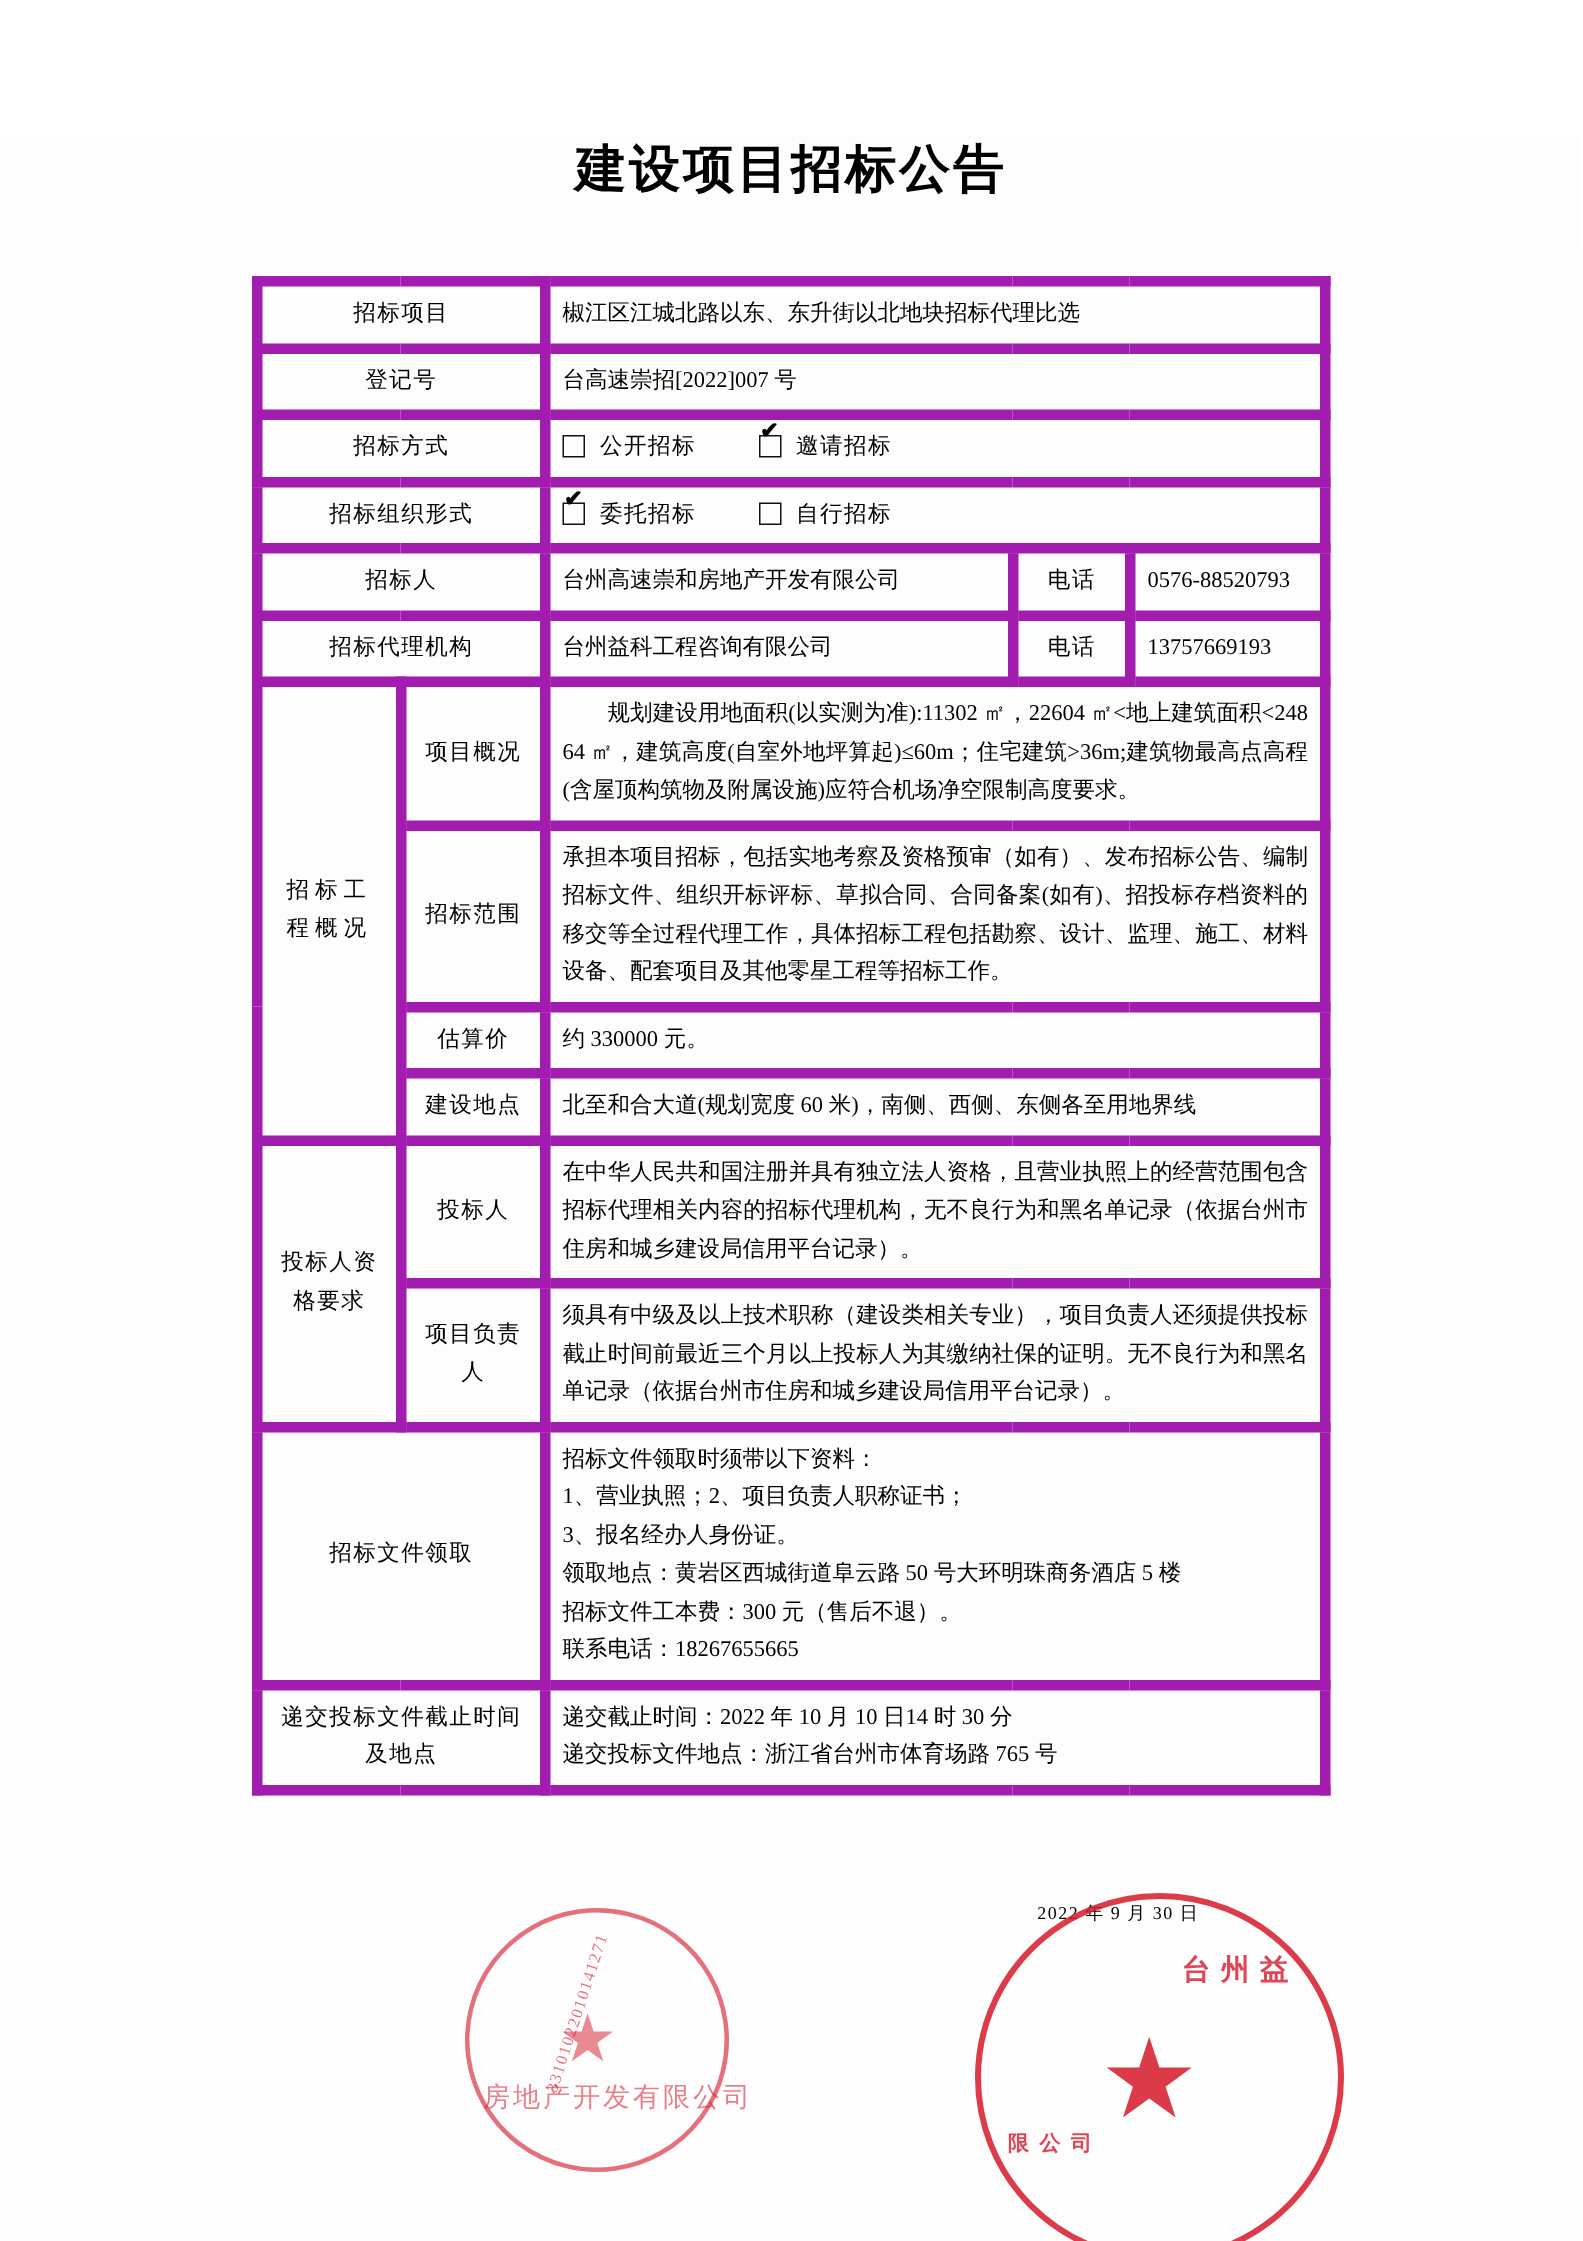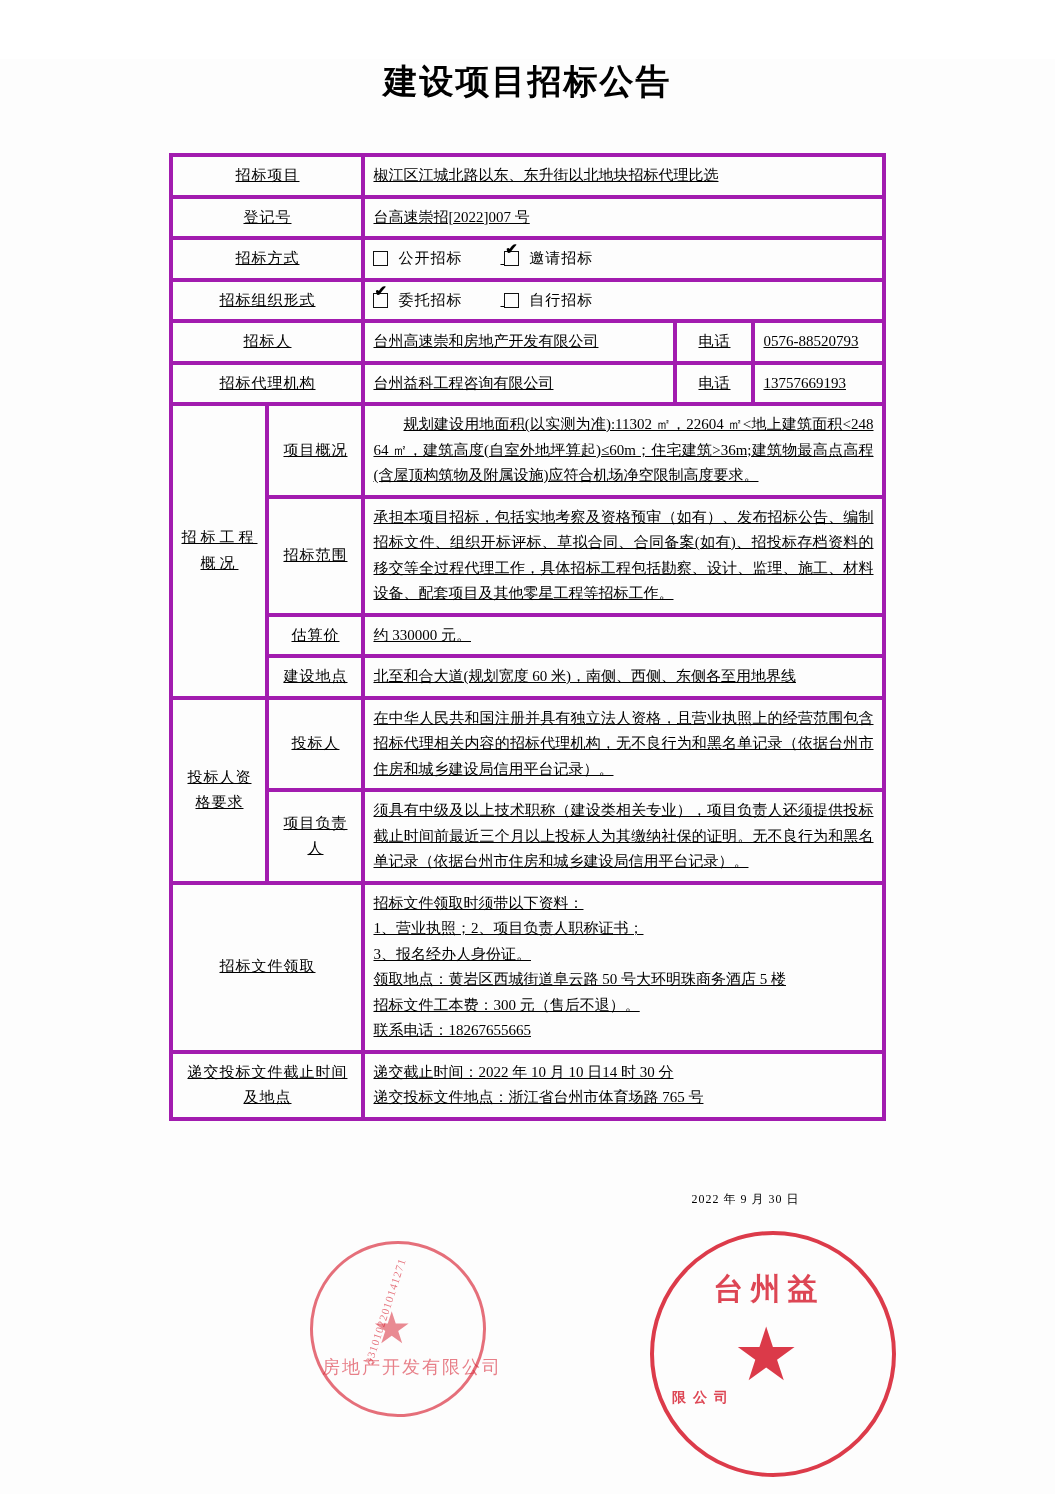--- a/index.html
+++ b/index.html
@@ -19,38 +19,37 @@
     position: relative;
     width: 1055px;
     height: 1494px;
     background: #fdfdfd;
   }
   .doc-title {
     text-align: center;
     font-size: 34px;
     font-weight: bold;
     letter-spacing: 2px;
-    margin-top: 59px;
+    margin-top: 90px;
     margin-bottom: 0;
     font-family: Liberation Mono, monospace;
   }
   table.main {
     border-collapse: collapse;
     width: 712px;
     margin: 48px auto 0 auto;
     table-layout: fixed;
   }
   table.main td {
-    border: 4px solid #a21caf;
+    border: 7px solid #a21caf;
     padding: 6px 8px;
     font-size: 15px;
     line-height: 1.7;
     vertical-align: middle;
     word-break: break-all;
-    text-decoration: underline;
   }
   td.lbl {
     text-align: center;
     font-size: 15.5px;
     letter-spacing: 1px;
   }
   td.lbl-wide {
     text-align: center;
     font-size: 15.5px;
     letter-spacing: 4px;
@@ -163,22 +162,22 @@
     color: #d6192a;
     font-size: 15px;
     letter-spacing: 2px;
     opacity: 0.8;
     white-space: nowrap;
   }
   .stamp-curve-r {
     left: 672px;
     top: 1210px;
     width: 194px;
-    text-align: center;
-    font-size: 30px;
+    text-align: right;
+    font-size: 19px;
     font-weight: bold;
     letter-spacing: 7px;
     transform: none;
   }
   .stamp-curve-r2 {
     left: 672px;
     top: 1330px;
     width: 194px;
     text-align: left;
     font-size: 14px;

